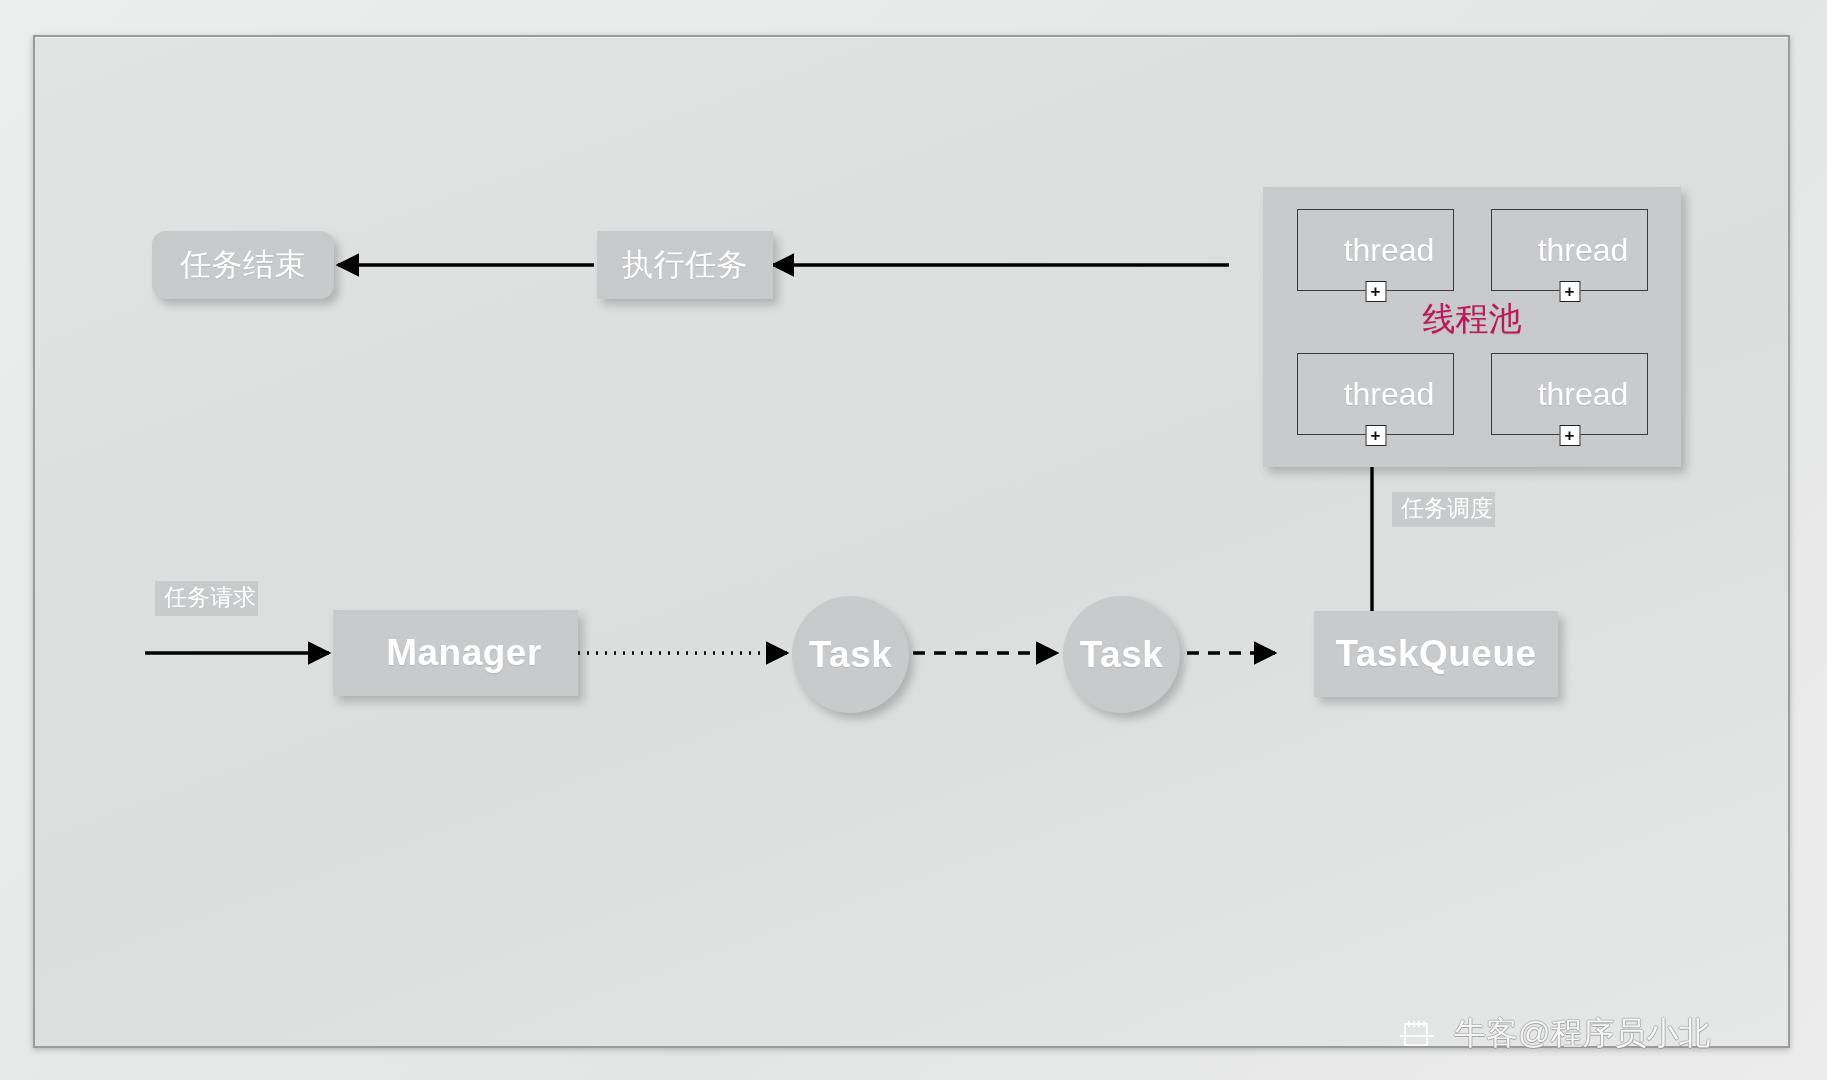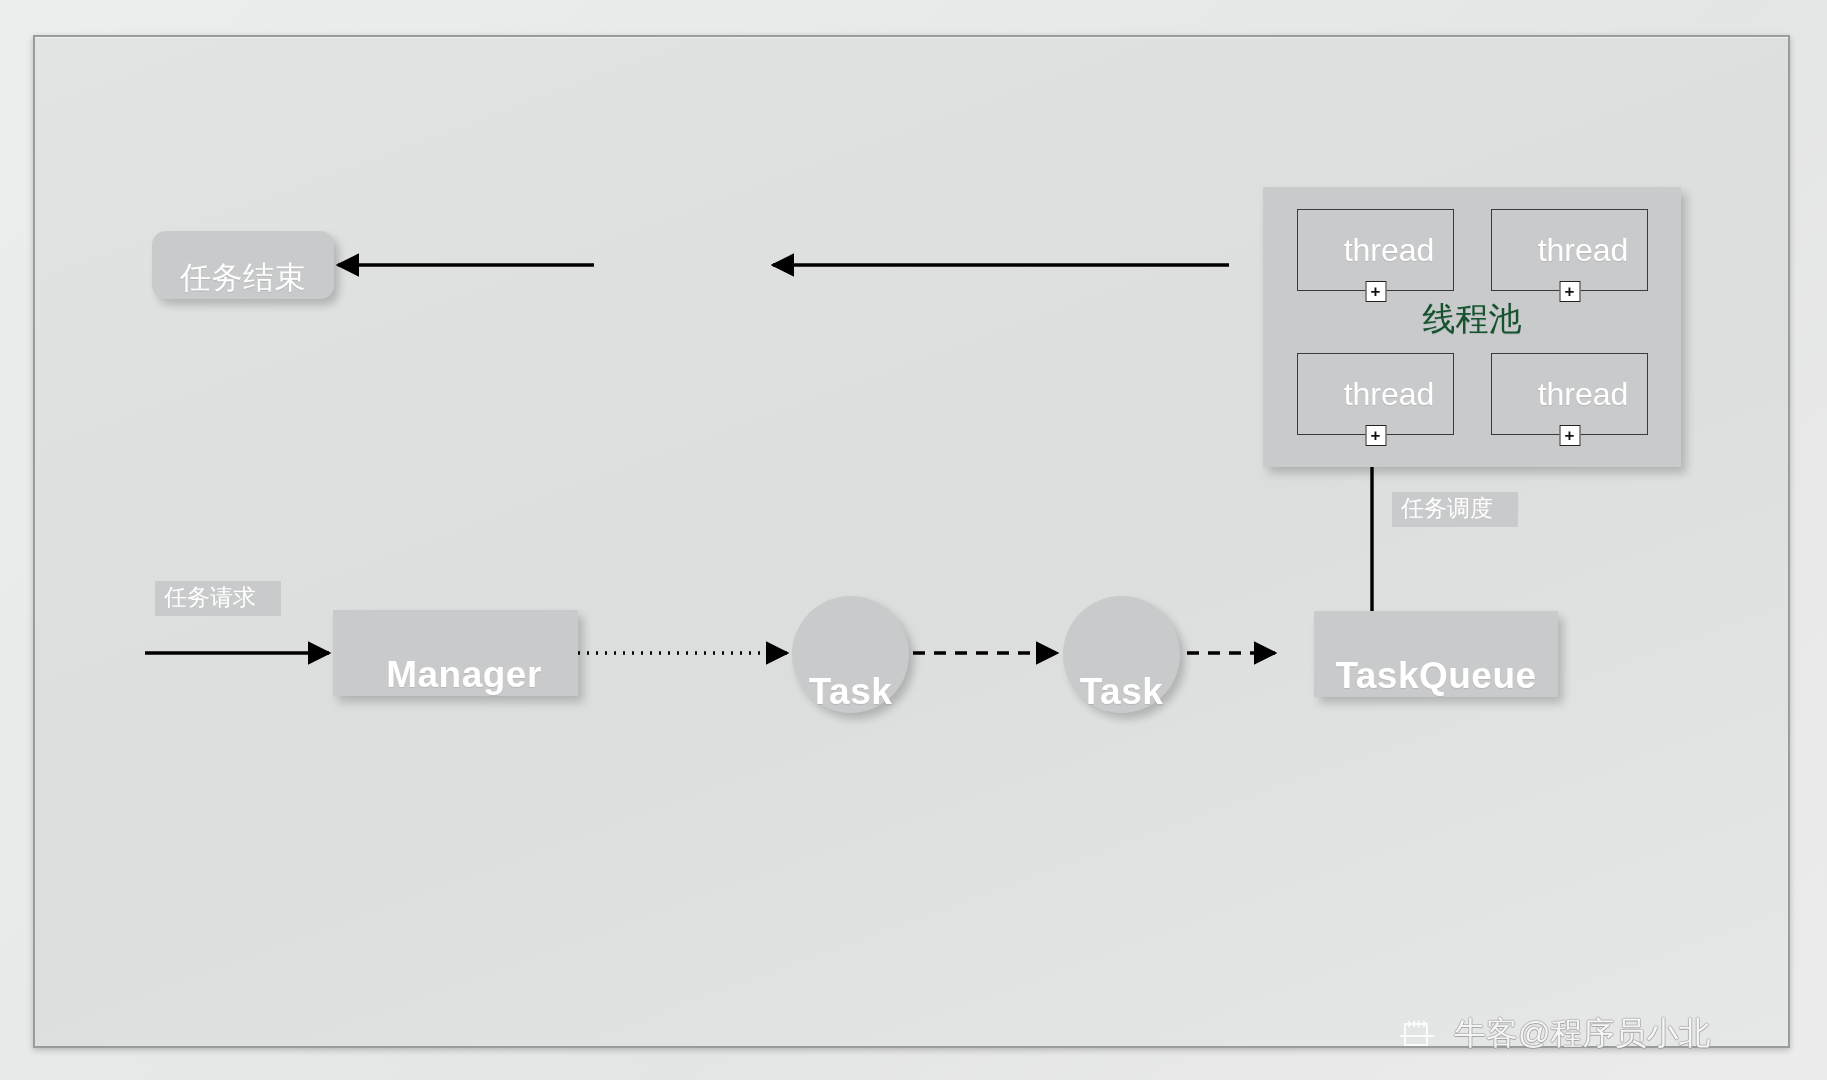--- a/index.html
+++ b/index.html
@@ -25,39 +25,39 @@
     border: 2px solid #9a9c9c;
     box-shadow: 0 2px 6px rgba(0,0,0,0.22), inset 0 1px 0 rgba(255,255,255,0.5);
   }
 
   
   .node {
     position: absolute;
     background: #c9cacb;
     color: #ffffff;
     display: flex;
-    align-items: flex-end;
+    align-items: center;
     justify-content: center;
     box-shadow: 5px 6px 9px rgba(0,0,0,0.20);
     text-shadow: 0 1px 1px rgba(0,0,0,0.10);
     letter-spacing: 0.5px;
   }
   .node.rounded { border-radius: 14px; }
   .node.circle  { border-radius: 50%; }
 
   .label-cn { font-size: 31px; font-weight: 400; }
   .label-en { font-size: 37px; font-weight: 700; }
 
   
   .edge-label {
     position: absolute;
     background: #c9cacb;
     color: #ffffff;
     font-size: 23px;
-    padding: 5px 25px 7px 9px;
+    padding: 5px 2px 7px 9px;
     line-height: 1;
     white-space: nowrap;
   }
 
   
   #thread-pool {
     position: absolute;
     left: 1228px;
     top: 150px;
     width: 418px;
@@ -102,21 +102,21 @@
     font-weight: 600;
     text-shadow: none;
   }
 
   #pool-title {
     position: absolute;
     left: 0;
     top: 110px;
     width: 100%;
     text-align: center;
-    color: #14532d;
+    color: #be185d;
     font-size: 33px;
     text-shadow: 0 1px 1px rgba(0,0,0,0.10);
   }
 
   
   .conn { position: absolute; }
   svg.conn { overflow: visible; }
 
   
   #watermark {
@@ -160,20 +160,23 @@
 
     <line x1="1152" y1="616" x2="1240" y2="616" stroke="#000" stroke-width="3.4" stroke-dasharray="12 9" marker-end="url(#arrow-end)"></line>
 
     <line x1="1337" y1="612" x2="1337" y2="343" stroke="#000" stroke-width="3.4" marker-end="url(#arrow-end)"></line>
   </svg>
 
   <div class="node rounded" style="left:117px; top:194px; width:182px; height:68px;">
     <span class="label-cn">任务结束</span>
   </div>
 
+  <div class="node" style="left:562px; top:194px; width:176px; height:68px;">
+    <span class="label-cn">执行任务</span>
+  </div>
 
   <div id="thread-pool">
 
     <div class="thread-box tl">
       <span>thread</span>
       <span class="plus-badge">+</span>
     </div>
 
     <div class="thread-box tr">
       <span>thread</span>

